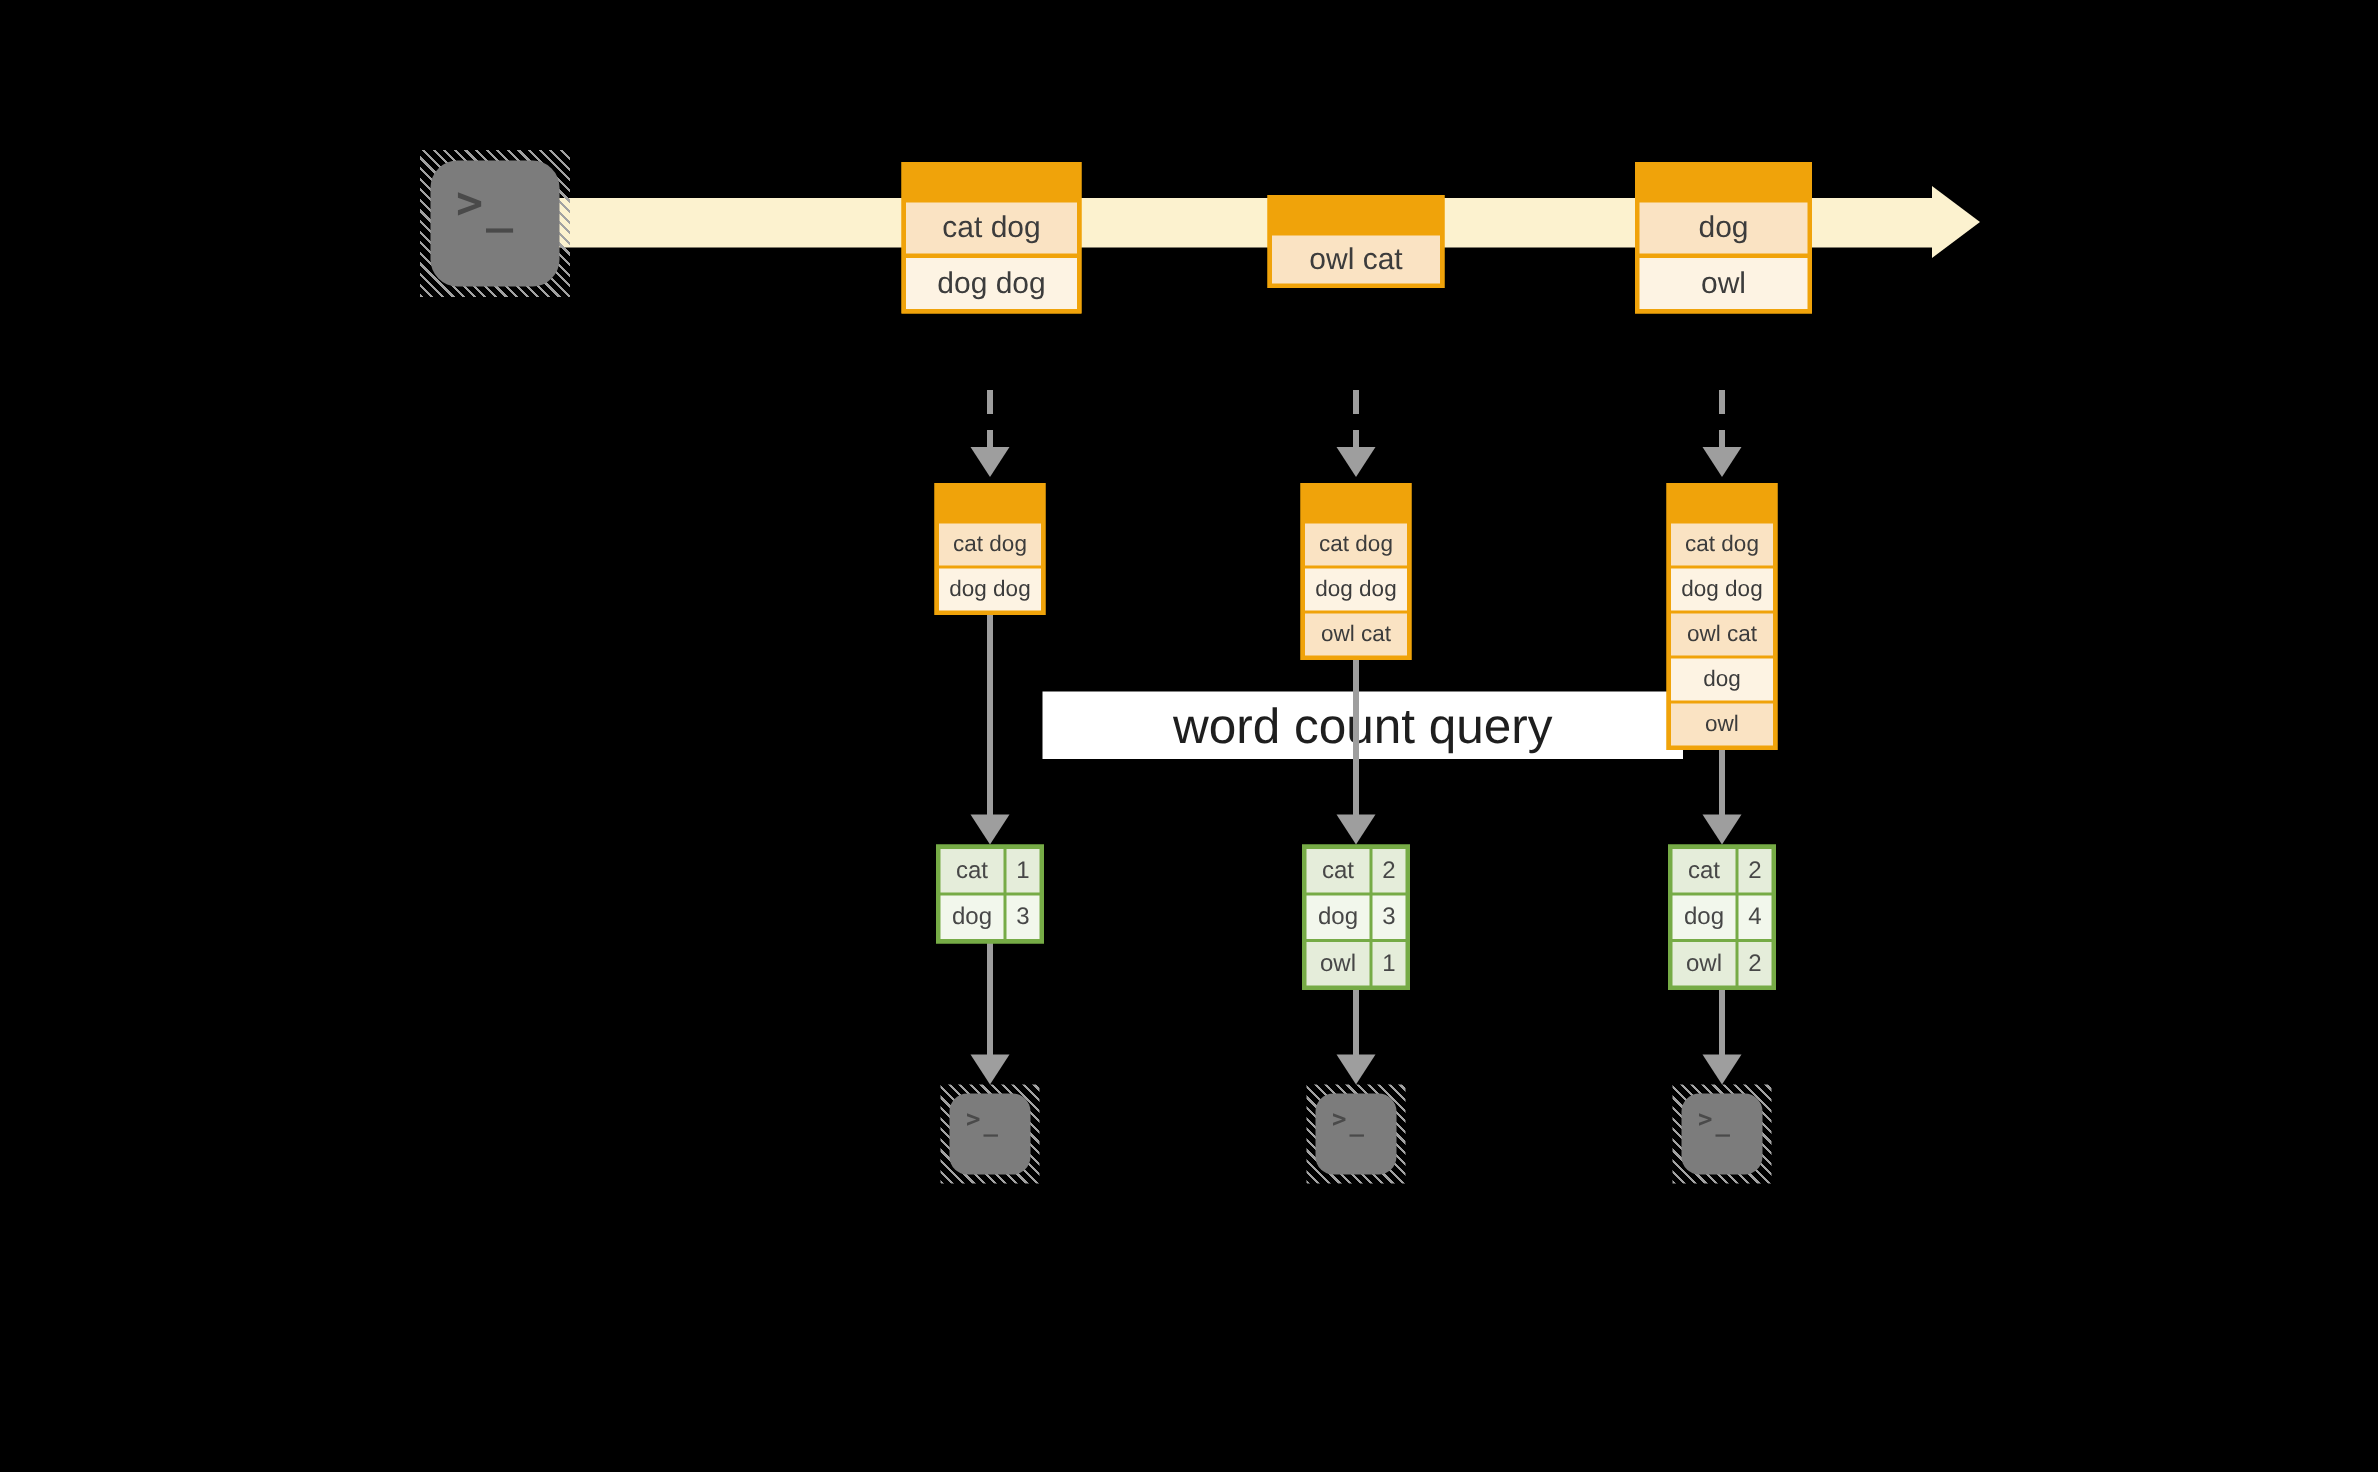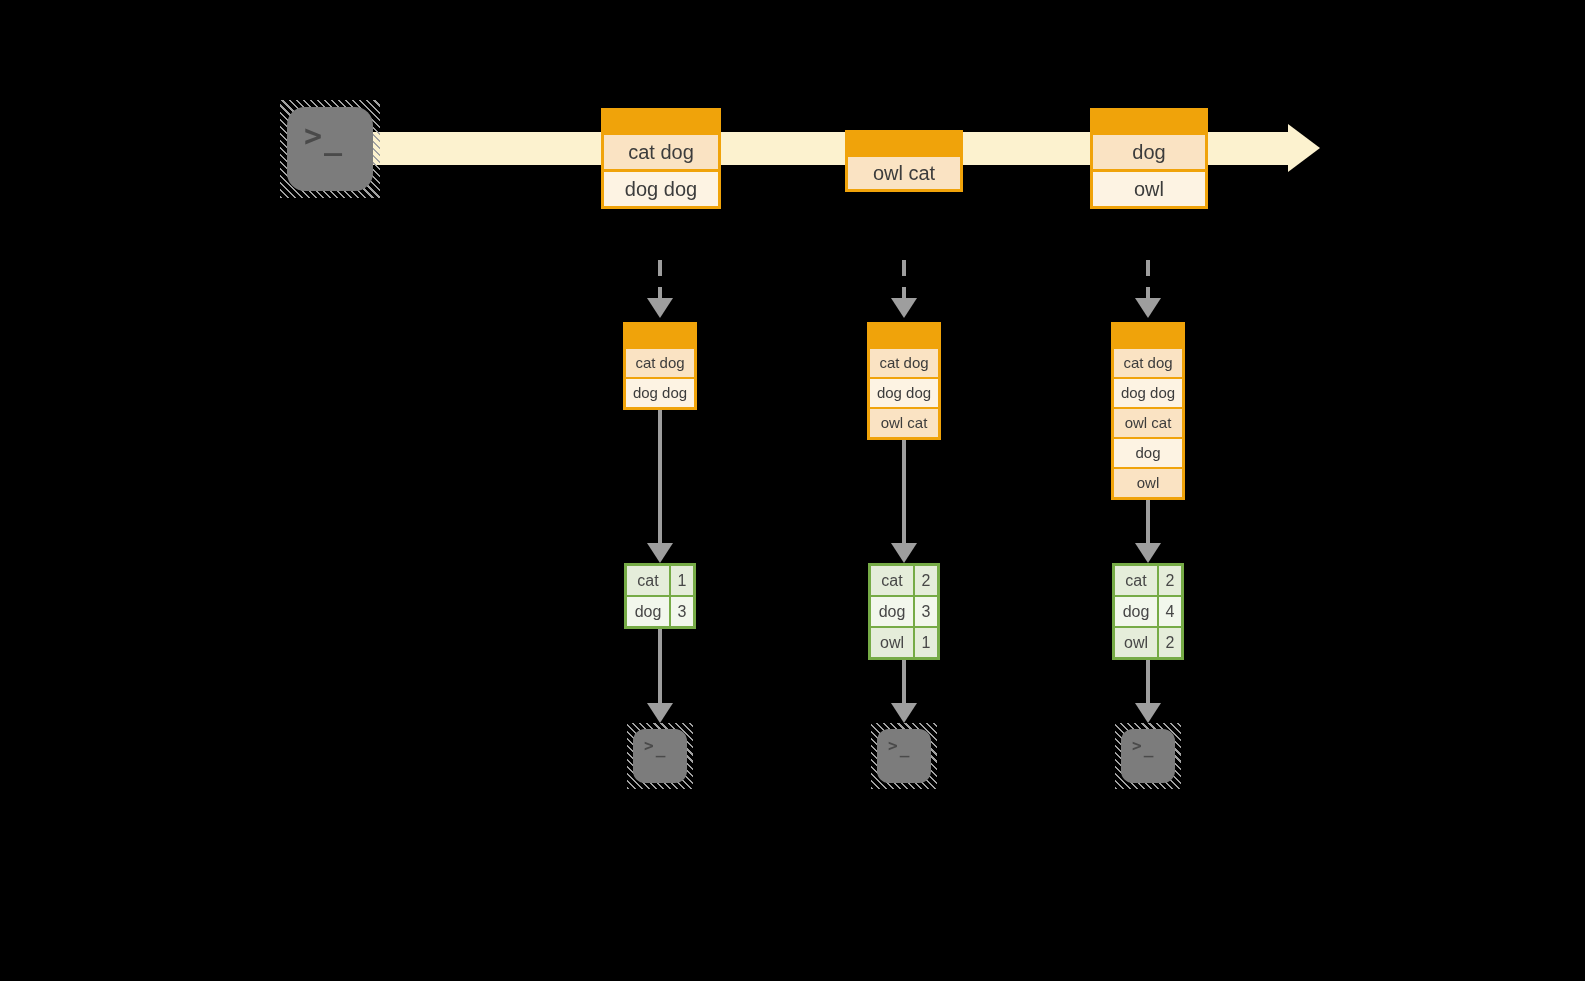--- a/index.html
+++ b/index.html
@@ -192,14 +192,15 @@
     </div>
   </div>
   <div class="abs vline" style="left:1146px;top:658px;height:47px;"></div>
   <div class="abs head-down" style="left:1135px;top:703px;"></div>
   <div class="abs term sink" style="left:1115px;top:723px;width:66px;height:66px;">
     <div class="term-body">
       <span class="glyph"><span>&gt;</span><span class="us">_</span></span>
     </div>
   </div>
 
+  <div class="abs query-band" style="left:695px;top:461px;width:427px;height:45px;">word count query</div>
 
 </div>
 
 </body></html>

